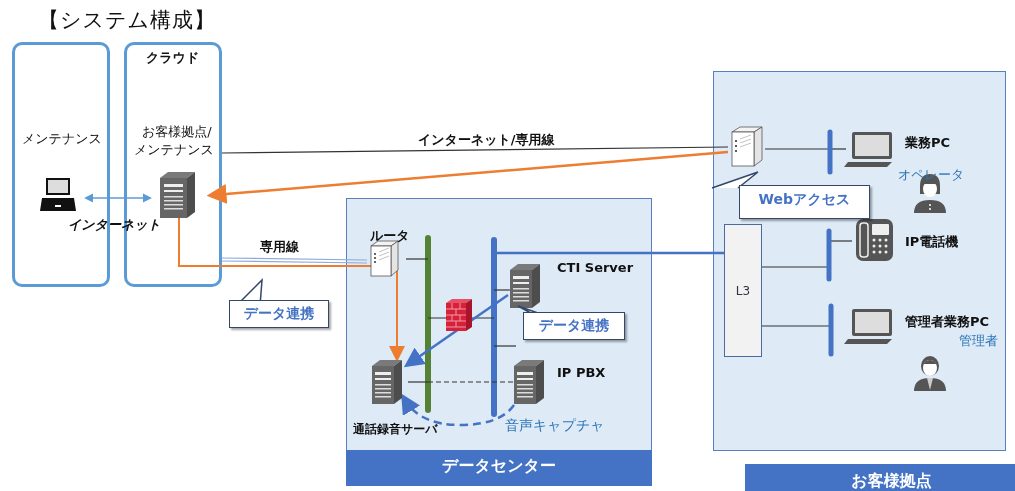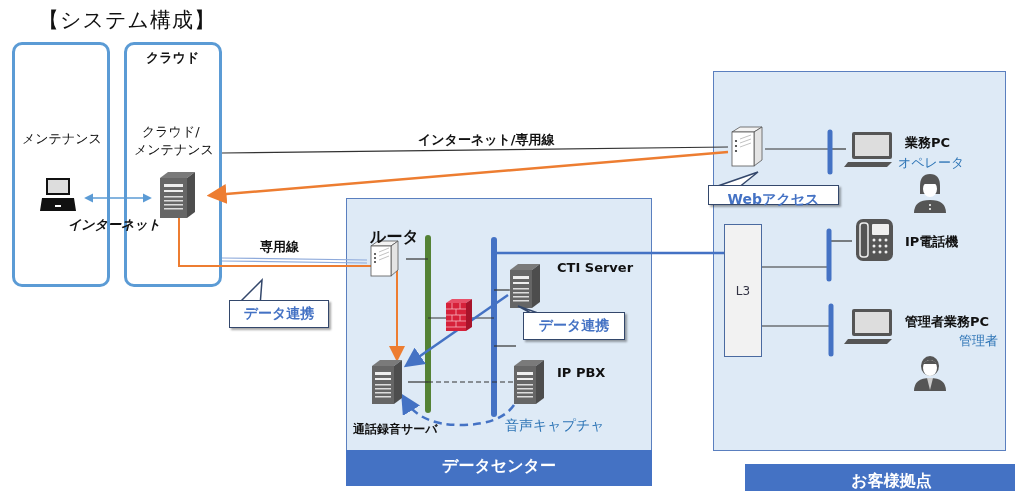--- a/index.html
+++ b/index.html
@@ -22,21 +22,21 @@
 </head>
 <body>
 
 <div class="abs title">【システム構成】</div>
 
 <div class="abs zone-rounded" style="left:12px; top:42px; width:98px; height:245px;"></div>
 <div class="abs lbl" style="left:22px; top:118px; font-weight:normal;margin-top:12px;">メンテナンス</div>
 
 <div class="abs zone-rounded" style="left:124px; top:42px; width:98px; height:245px;"></div>
 <div class="abs lbl" style="left:146px; top:49px;">クラウド</div>
-<div class="abs lbl" style="left:142px; top:123px; font-weight:normal;">クラウド/</div>
+<div class="abs lbl" style="left:142px; top:123px; font-weight:normal;">お客様拠点/</div>
 <div class="abs lbl" style="left:134px; top:141px; font-weight:normal;">メンテナンス</div>
 
 <div class="abs zone-box" style="left:346px; top:198px; width:306px; height:255px;"></div>
 <div class="abs zone-footer" style="left:346px; top:450px; width:306px; height:36px; line-height:32px;">データセンター</div>
 
 <div class="abs zone-box" style="left:713px; top:71px; width:293px; height:380px;"></div>
 <div class="abs zone-footer" style="left:713px; top:464px; width:293px; height:37px; line-height:33px;margin-left:32px;">お客様拠点</div>
 
 <div class="abs l3box" style="left:724px; top:224px; width:38px; height:133px; line-height:133px;">
   <span>L3</span>
@@ -242,29 +242,29 @@
     <path d="M927,378 L933,378 L930,390 Z" fill="#ccc"></path>
   </g>
 
   <path d="M236,306 L262,280 L260,306" fill="#fff" stroke="#33476b" stroke-width="1.5"></path>
   <path d="M540,318 L518,306 L552,318" fill="#fff" stroke="#33476b" stroke-width="1.5"></path>
   <path d="M712,188 L758,172 L738,188" fill="#fff" stroke="#33476b" stroke-width="1.5"></path>
 </svg>
 
 <div class="abs callout" style="left:229px; top:300px; width:100px; height:28px; line-height:25px;">データ連携</div>
 <div class="abs callout" style="left:523px; top:312px; width:102px; height:28px; line-height:25px;">データ連携</div>
-<div class="abs callout" style="left:708px; top:185px; width:131px; height:20px; line-height:26px;">Webアクセス</div>
+<div class="abs callout" style="left:739px; top:185px; width:131px; height:34px; line-height:26px;">Webアクセス</div>
 
 <div class="abs lbl" style="left:418px; top:131px;">インターネット/専用線</div>
 <div class="abs lbl" style="left:260px; top:238px;">専用線</div>
 <div class="abs lbl" style="left:68px; top:216px;font-style:italic;">インターネット</div>
 
-<div class="abs lbl" style="left:370px; top:227px; font-size:16px;">ルータ</div>
+<div class="abs lbl" style="left:370px; top:227px; font-size:13px;">ルータ</div>
 <div class="abs lbl" style="left:557px; top:260px;">CTI Server</div>
 <div class="abs lbl" style="left:557px; top:365px;">IP PBX</div>
 <div class="abs lbl" style="left:353px; top:421px; font-size:12px;">通話録音サーバ</div>
 <div class="abs lbl-blue" style="left:505px; top:417px; font-size:14px;">音声キャプチャ</div>
 
 <div class="abs lbl" style="left:905px; top:134px;">業務PC</div>
-<div class="abs lbl-blue" style="left:898px; top:154px;text-align:center;">オペレータ</div>
+<div class="abs lbl-blue" style="left:898px; top:166px;text-align:center;">オペレータ</div>
 <div class="abs lbl" style="left:905px; top:233px;">IP電話機</div>
 <div class="abs lbl" style="left:905px; top:313px;">管理者業務PC</div>
 <div class="abs lbl-blue" style="left:959px; top:332px;">管理者</div>
 
 </body></html>

